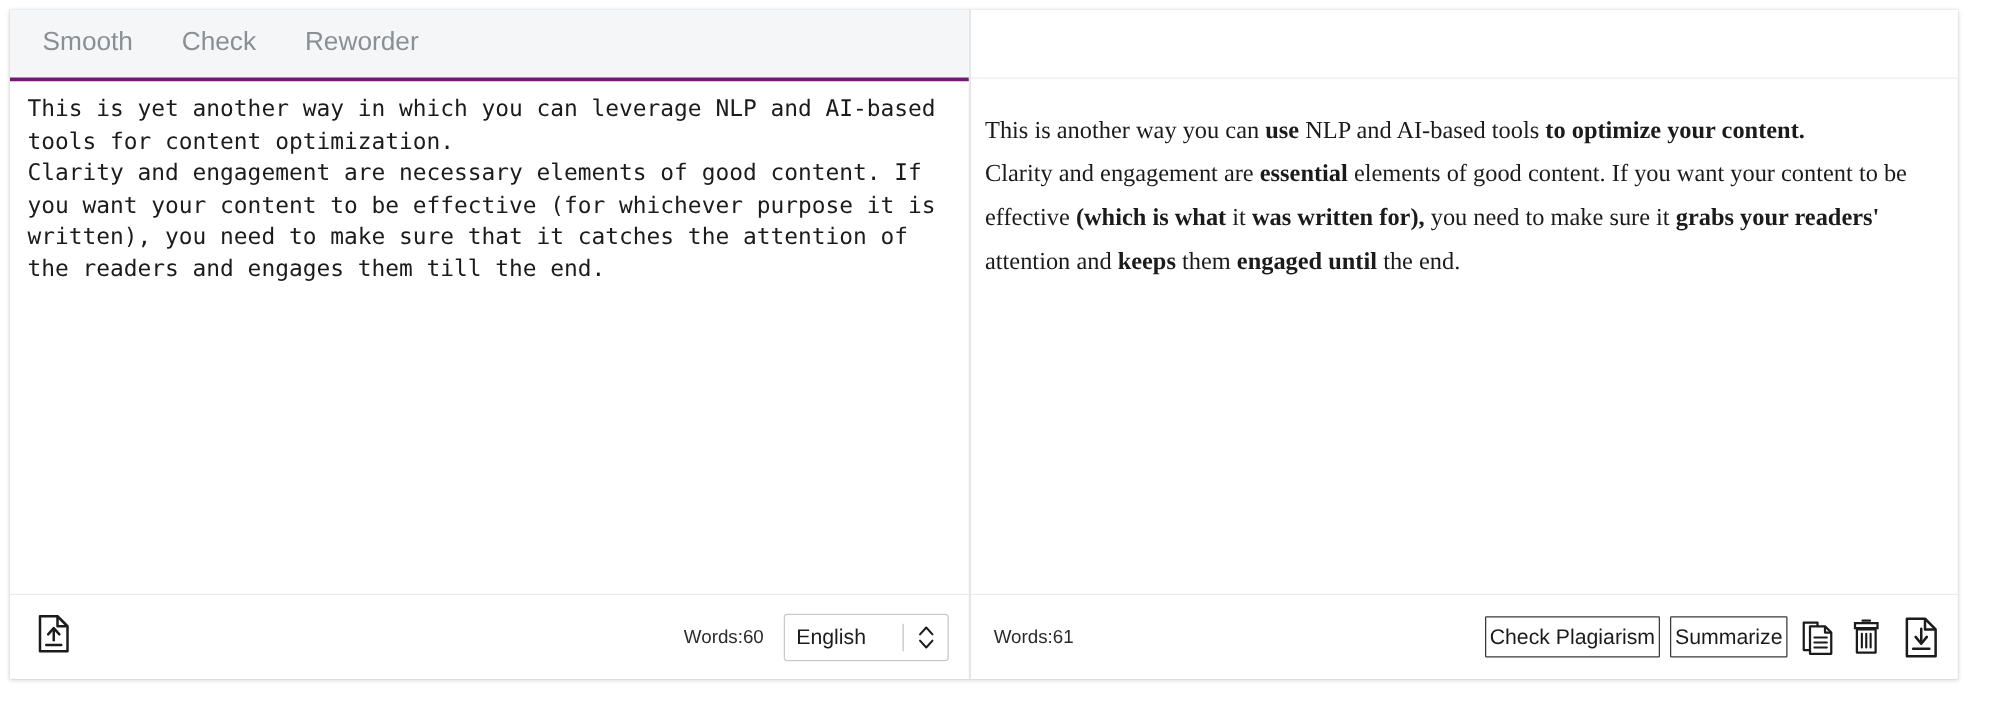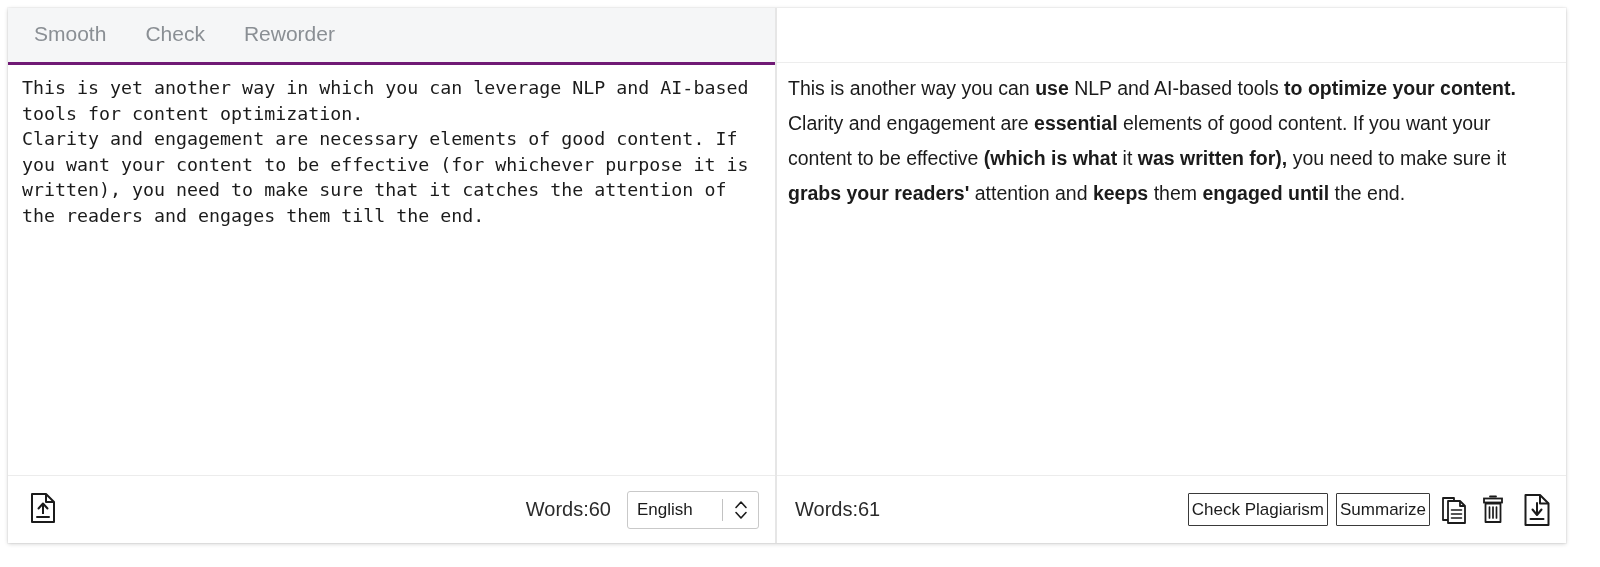--- a/index.html
+++ b/index.html
@@ -80,21 +80,21 @@
     height: 68px;
     flex: 0 0 auto;
     border-top: 1px solid #ececec;
     display: flex;
     align-items: center;
     box-sizing: border-box;
   }
   .footer.left-footer { padding: 0 16px 0 22px; }
   .spacer { flex: 1 1 auto; }
   .words {
-    font-size: 20px;
+    font-size: 15px;
     color: #2b2b2b;
     white-space: nowrap;
   }
   .lang-select {
     margin-left: 16px;
     width: 132px;
     height: 38px;
     border: 1px solid #c9c9c9;
     border-radius: 3px;
     background: #ffffff;
@@ -140,26 +140,26 @@
     border-bottom: 1px solid #ededed;
   }
   .out-wrap {
     flex: 1 1 auto;
     position: relative;
     overflow: hidden;
   }
   .out-text {
     position: absolute;
     left: 11px;
-    top: 8px;
+    top: 24px;
     right: 26px;
     font-size: 19.5px;
     line-height: 35px;
     color: #1b1b1b;
-    font-family: Liberation Sans, sans-serif;
+    font-family: Liberation Serif, serif;
   }
   .out-text b { font-weight: 700; }
   .footer.right-footer { padding: 0 14px 0 18px; margin-top: 21px; }
   .btn {
     height: 33px;
     border: 1px solid #3a3a3a;
     background: #ffffff;
     color: #1b1b1b;
     font-size: 17px;
     font-family: "Liberation Sans", sans-serif;

